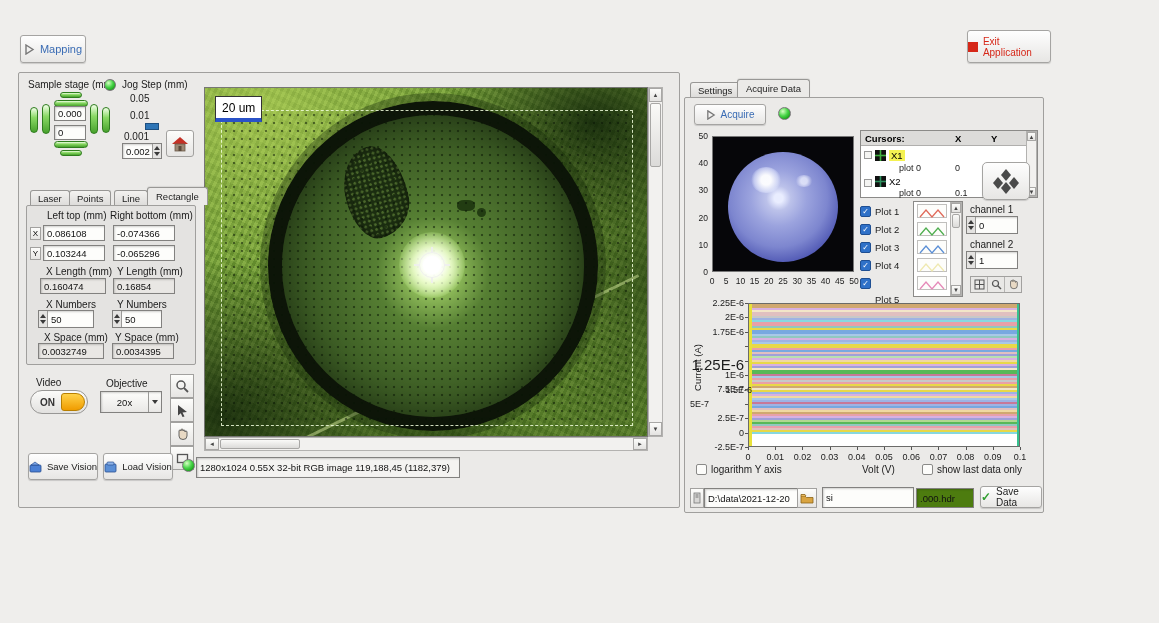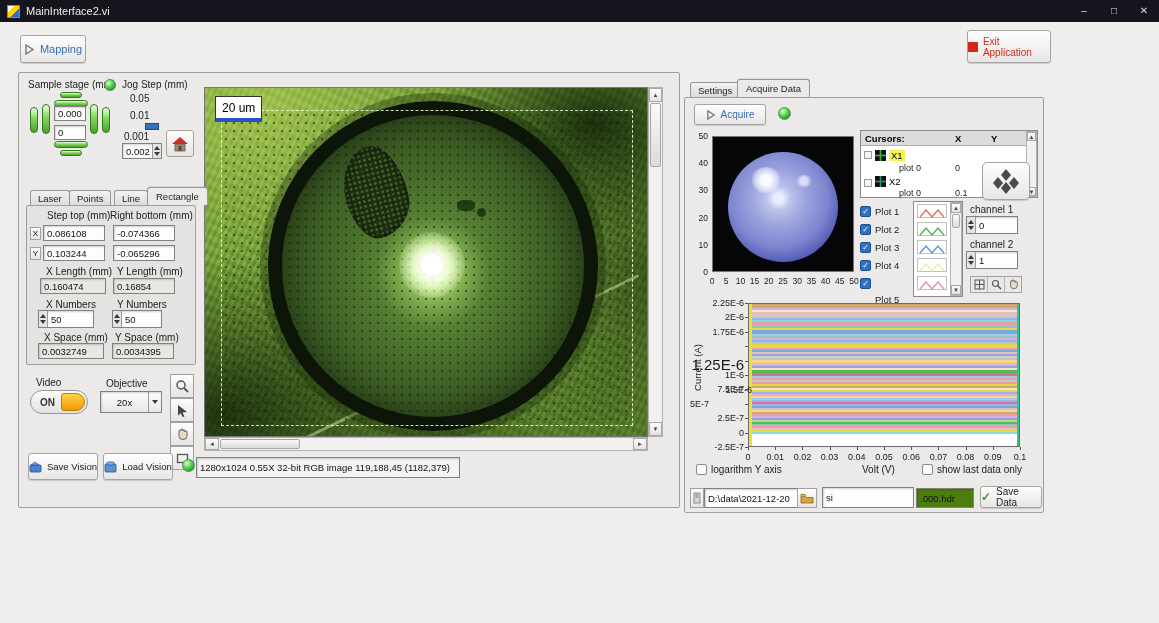--- a/index.html
+++ b/index.html
@@ -28,28 +28,20 @@
   .tick-lbl {position:absolute;font-size:9px;color:#1b1b1b;white-space:nowrap}
   .titlebar {position:absolute;left:0;top:0;width:1159px;height:22px;background:#15151d;color:#eee;display:flex;align-items:center}
   .winbtn {width:30px;height:22px;text-align:center;line-height:22px;font-size:10px;color:#ddd}
   .mini-icon-btn {position:absolute;background:linear-gradient(#fdfdfb,#e6e5e3);border:1px solid #a2a19f;display:flex;align-items:center;justify-content:center}
 </style>
 </head>
 <body>
 
 <div id="app">
 
-  <div class="titlebar">
-    <div style="width:13px;height:13px;margin:0 6px 0 7px;border:1px solid #888;background:linear-gradient(135deg,#f7f7f7 0 30%,#ffd400 30% 60%,#2a6fd4 60% 100%)"></div>
-    <div style="font-size:11px">MainInterface2.vi</div>
-    <div style="flex:1"></div>
-    <div class="winbtn">–</div>
-    <div class="winbtn">□</div>
-    <div class="winbtn">✕</div>
-  </div>
 
   <div class="btn" style="left:20px;top:35px;width:66px;height:28px;color:#3a6cb4">
     <svg width="11" height="11" viewBox="0 0 11 11">
         <polygon points="2,1 9,5.5 2,10" fill="none" stroke="#777" stroke-width="1.4"></polygon>
       </svg>
     <span>Mapping</span>
   </div>
   <div class="btn" style="left:967px;top:30px;width:84px;height:33px;color:#d62718;font-size:10px">
     <span style="width:10px;height:10px;background:#d62718;display:inline-block"></span>
     <span>Exit Application</span>
@@ -91,21 +83,21 @@
     </svg>
   </div>
 
   <div class="tab" style="left:30px;top:190px">Laser</div>
   <div class="tab" style="left:69px;top:190px">Points</div>
   <div class="tab" style="left:114px;top:190px">Line</div>
   <div class="tab active" style="left:147px;top:187px">Rectangle</div>
   <div class="panel" style="left:26px;top:205px;width:170px;height:160px;background:#e4e3e1;z-index:1"></div>
 
   <div style="z-index:2;position:absolute;left:0;top:0">
-    <div class="lbl" style="left:47px;top:210px;z-index:2">Step top (mm)</div>
+    <div class="lbl" style="left:47px;top:210px;z-index:2">Left top (mm)</div>
     <div class="lbl" style="left:110px;top:210px;z-index:2">Right bottom (mm)</div>
     <div class="mini-icon-btn" style="left:30px;top:227px;width:11px;height:13px;font-size:8px;z-index:2">X</div>
     <div class="fld" style="left:43px;top:225px;width:62px;height:16px;z-index:2">0.086108</div>
     <div class="fld" style="left:113px;top:225px;width:62px;height:16px;z-index:2">-0.074366</div>
     <div class="mini-icon-btn" style="left:30px;top:247px;width:11px;height:13px;font-size:8px;z-index:2">Y</div>
     <div class="fld" style="left:43px;top:245px;width:62px;height:16px;z-index:2">0.103244</div>
     <div class="fld" style="left:113px;top:245px;width:62px;height:16px;z-index:2">-0.065296</div>
 
     <div class="lbl" style="left:46px;top:266px;z-index:2">X Length (mm)</div>
     <div class="lbl" style="left:117px;top:266px;z-index:2">Y Length (mm)</div>

